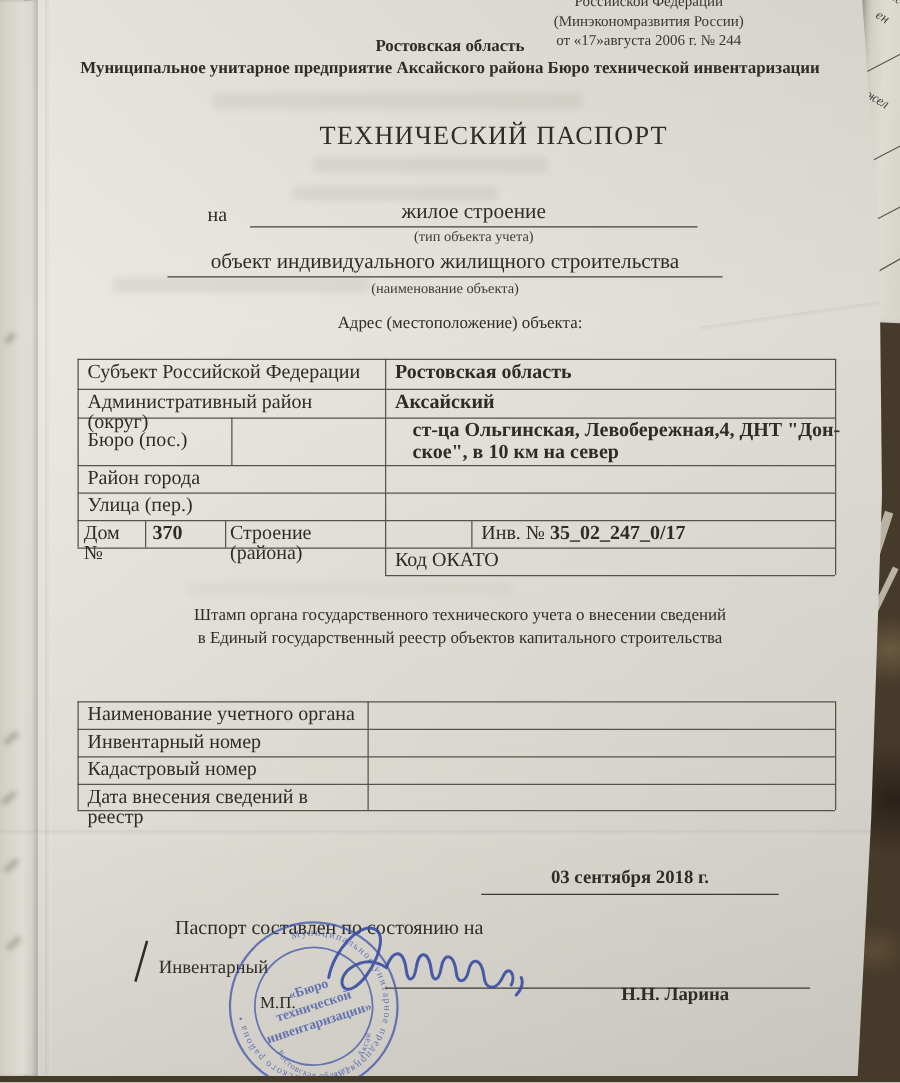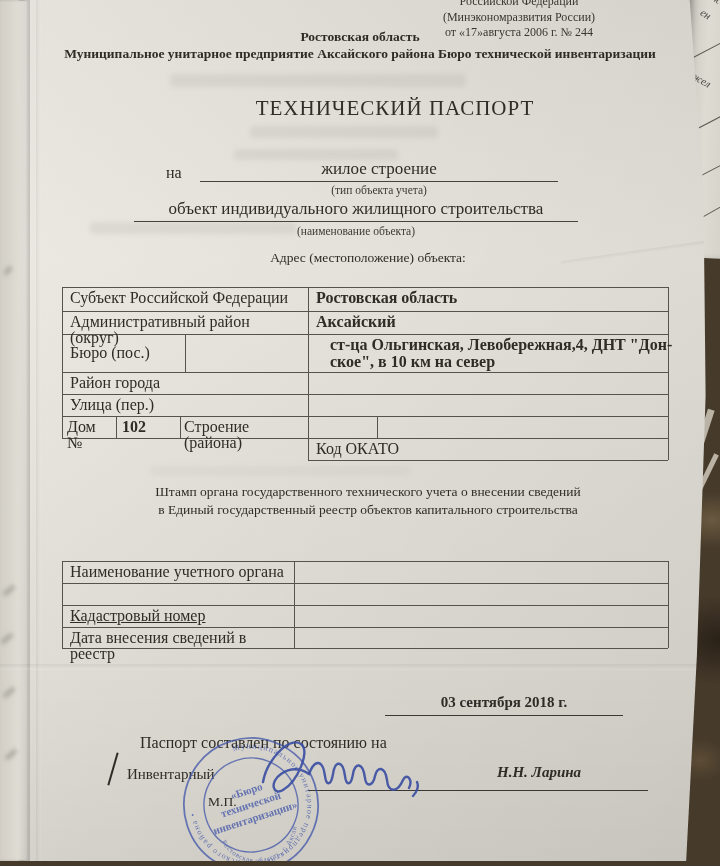--- a/index.html
+++ b/index.html
@@ -134,49 +134,54 @@
 
       <div class="cell" style="left:0;top:0;width:246px;height:24px;">Субъект Российской Федерации</div>
       <div class="cell bold" style="left:246px;top:0;width:360px;height:24px;">Ростовская область</div>
       <div class="cell" style="left:0;top:24px;width:246px;height:23px;">Административный район (округ)</div>
       <div class="cell bold" style="left:246px;top:24px;width:360px;height:23px;">Аксайский</div>
       <div class="cell" style="left:0;top:47px;width:123px;height:38px;padding-top:11px;">Бюро (пос.)</div>
       <div class="cell bold" style="left:260px;top:47px;width:360px;height:38px;padding-top:2px;line-height:17px;">ст-ца Ольгинская, Левобережная,4, ДНТ "Дон-ское", в 10 км на север</div>
       <div class="cell" style="left:0;top:85px;width:246px;height:22px;">Район города</div>
       <div class="cell" style="left:0;top:107px;width:246px;height:22px;">Улица (пер.)</div>
       <div class="cell" style="left:0;top:129px;width:54px;height:22px;padding:3px 2px 3px 5px;">Дом №</div>
-      <div class="cell bold" style="left:54px;top:129px;width:64px;height:22px;padding:3px 6px;">102</div>
+      <div class="cell bold" style="left:54px;top:129px;width:64px;height:22px;padding:3px 6px;">370</div>
       <div class="cell" style="left:118px;top:129px;width:128px;height:22px;padding:3px 4px;">Строение (района)</div>
+      <div class="cell" style="left:315px;top:129px;width:291px;height:22px;">
+        <span>Инв. №</span>
+        <span class="bold">35_02_247_0/17</span>
+      </div>
       <div class="cell" style="left:246px;top:151px;width:360px;height:22px;">Код ОКАТО</div>
     </div>
 
     <div class="heading" style="top:484px;">Штамп органа государственного технического учета о внесении сведений</div>
     <div class="heading" style="top:502px;">в Единый государственный реестр объектов капитального строительства</div>
 
     <div class="tbl" style="top:561px;height:88px;">
       <div class="hl" style="left:0;top:0;width:606px;"></div>
       <div class="hl" style="left:0;top:22px;width:606px;"></div>
       <div class="hl" style="left:0;top:44px;width:606px;"></div>
       <div class="hl" style="left:0;top:66px;width:606px;"></div>
       <div class="hl" style="left:0;top:87px;width:606px;"></div>
       <div class="vl" style="left:0;top:0;height:87px;"></div>
       <div class="vl" style="left:232px;top:0;height:87px;"></div>
       <div class="vl" style="left:606px;top:0;height:87px;"></div>
       <div class="cell" style="left:0;top:0;width:232px;height:22px;">Наименование учетного органа</div>
-      <div class="cell" style="left:0;top:44px;width:232px;height:22px;text-decoration:underline;">Кадастровый номер</div>
+      <div class="cell" style="left:0;top:22px;width:232px;height:22px;">Инвентарный номер</div>
+      <div class="cell" style="left:0;top:44px;width:232px;height:22px;">Кадастровый номер</div>
       <div class="cell" style="left:0;top:66px;width:232px;height:21px;">Дата внесения сведений в реестр</div>
     </div>
 
     <div class="footer-label" style="left:140px;top:734px;font-size:16px;text-align:center;">Паспорт составлен по состоянию на</div>
     <div class="date-wrap">03 сентября 2018 г.</div>
 
     <div class="slash"></div>
     <div class="footer-label" style="left:127px;top:766px;">Инвентарный</div>
     <div class="sig-line"></div>
-    <div class="footer-label bold" style="left:497px;top:764px;font-style:italic;">Н.Н. Ларина</div>
+    <div class="footer-label bold" style="left:497px;top:788px;">Н.Н. Ларина</div>
     <div class="footer-label" style="left:208px;top:794px;font-size:13.5px;">М.П.</div>
 
     <svg class="stamp" width="190" height="190" viewBox="0 0 190 190">
       <g transform="rotate(-18 95 95)" stroke="#3d52a8" fill="none" opacity="0.85">
         <circle cx="95" cy="95" r="67" stroke-width="1.8"></circle>
         <circle cx="95" cy="95" r="47" stroke-width="1.4"></circle>
         <path id="arcOut" d="M 95 38.5 A 56.5 56.5 0 1 1 94.9 38.5" stroke="none"></path>
         <path id="arcIn" d="M 55 115 A 40 40 0 0 0 135 112" stroke="none"></path>
         <text class="stamp-text" font-size="8" letter-spacing="1.2" stroke="none">
           <textPath href="#arcOut" startOffset="0">Муниципальное унитарное предприятие Аксайского района •</textPath>

